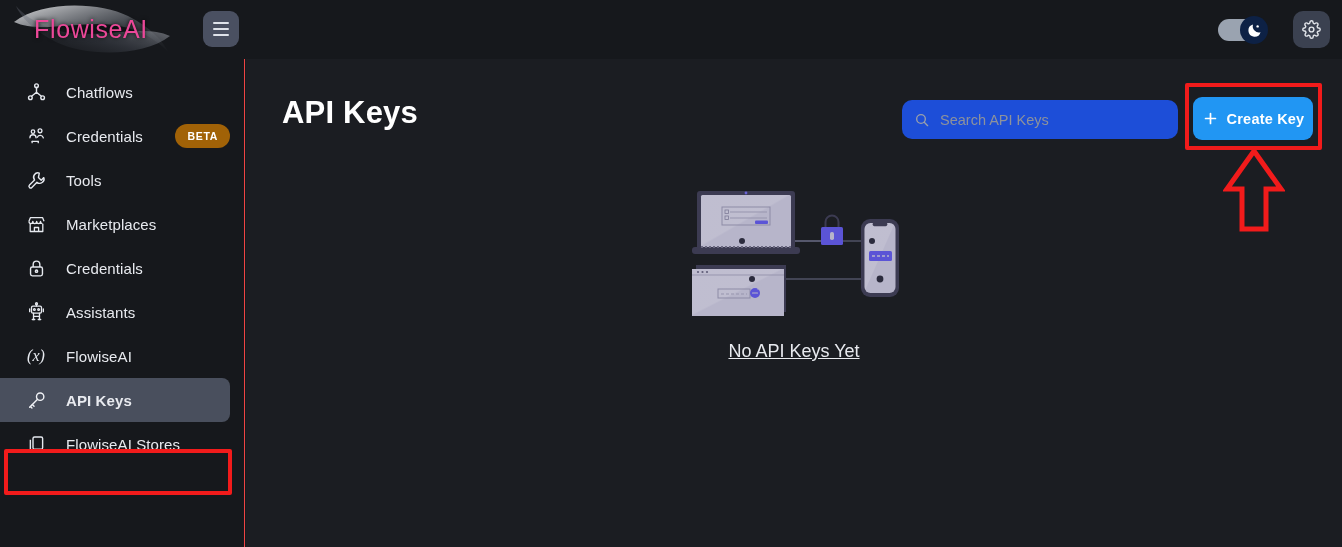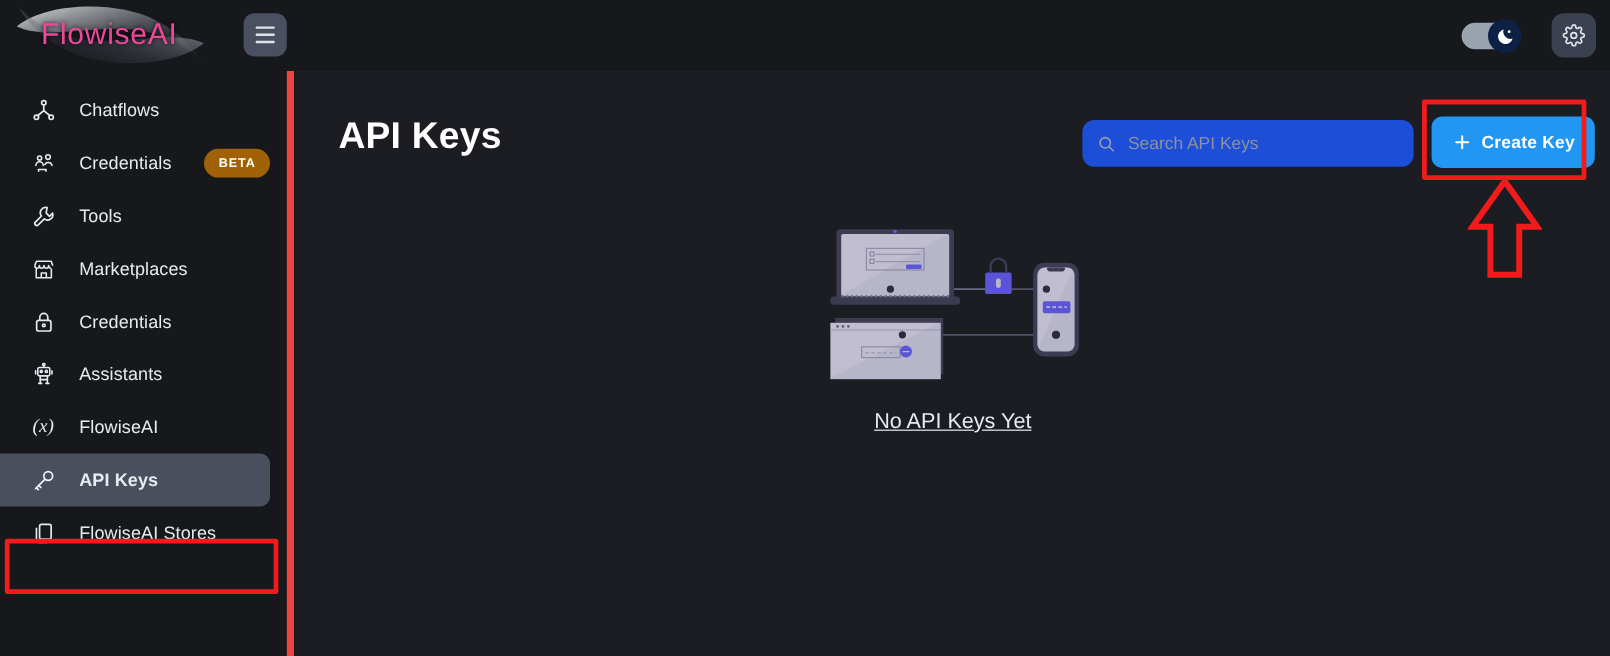--- a/index.html
+++ b/index.html
@@ -103,21 +103,21 @@
     align-items: center;
     justify-content: center;
   }
 
   
   #sidebar {
     position: absolute;
     left: 0; top: 59px;
     width: 245px; height: 488px;
     background: #16181c;
-    border-right: 6px solid #ef4444;
+    border-right: 1px solid #ef4444;
     overflow: hidden;
   }
 
   .nav-item {
     position: relative;
     height: 44px;
     margin: 0 14px 0 0;
     padding-left: 24px;
     display: flex;
     align-items: center;
@@ -192,21 +192,21 @@
     color: #cfd4dd;
     font-size: 14.5px;
     font-family: "Liberation Sans", sans-serif;
     margin-left: 10px;
   }
   #search-input::placeholder { color: #8d929c; }
 
   #create-key-btn {
     position: absolute;
     left: 947px; top: 38px;
-    width: 136px; height: 43px;
+    width: 120px; height: 43px;
     background: #2196f3;
     border: none;
     border-radius: 9px;
     color: #ffffff;
     font-size: 14.5px;
     font-weight: 700;
     font-family: "Liberation Sans", sans-serif;
     cursor: pointer;
     display: flex;
     align-items: center;

